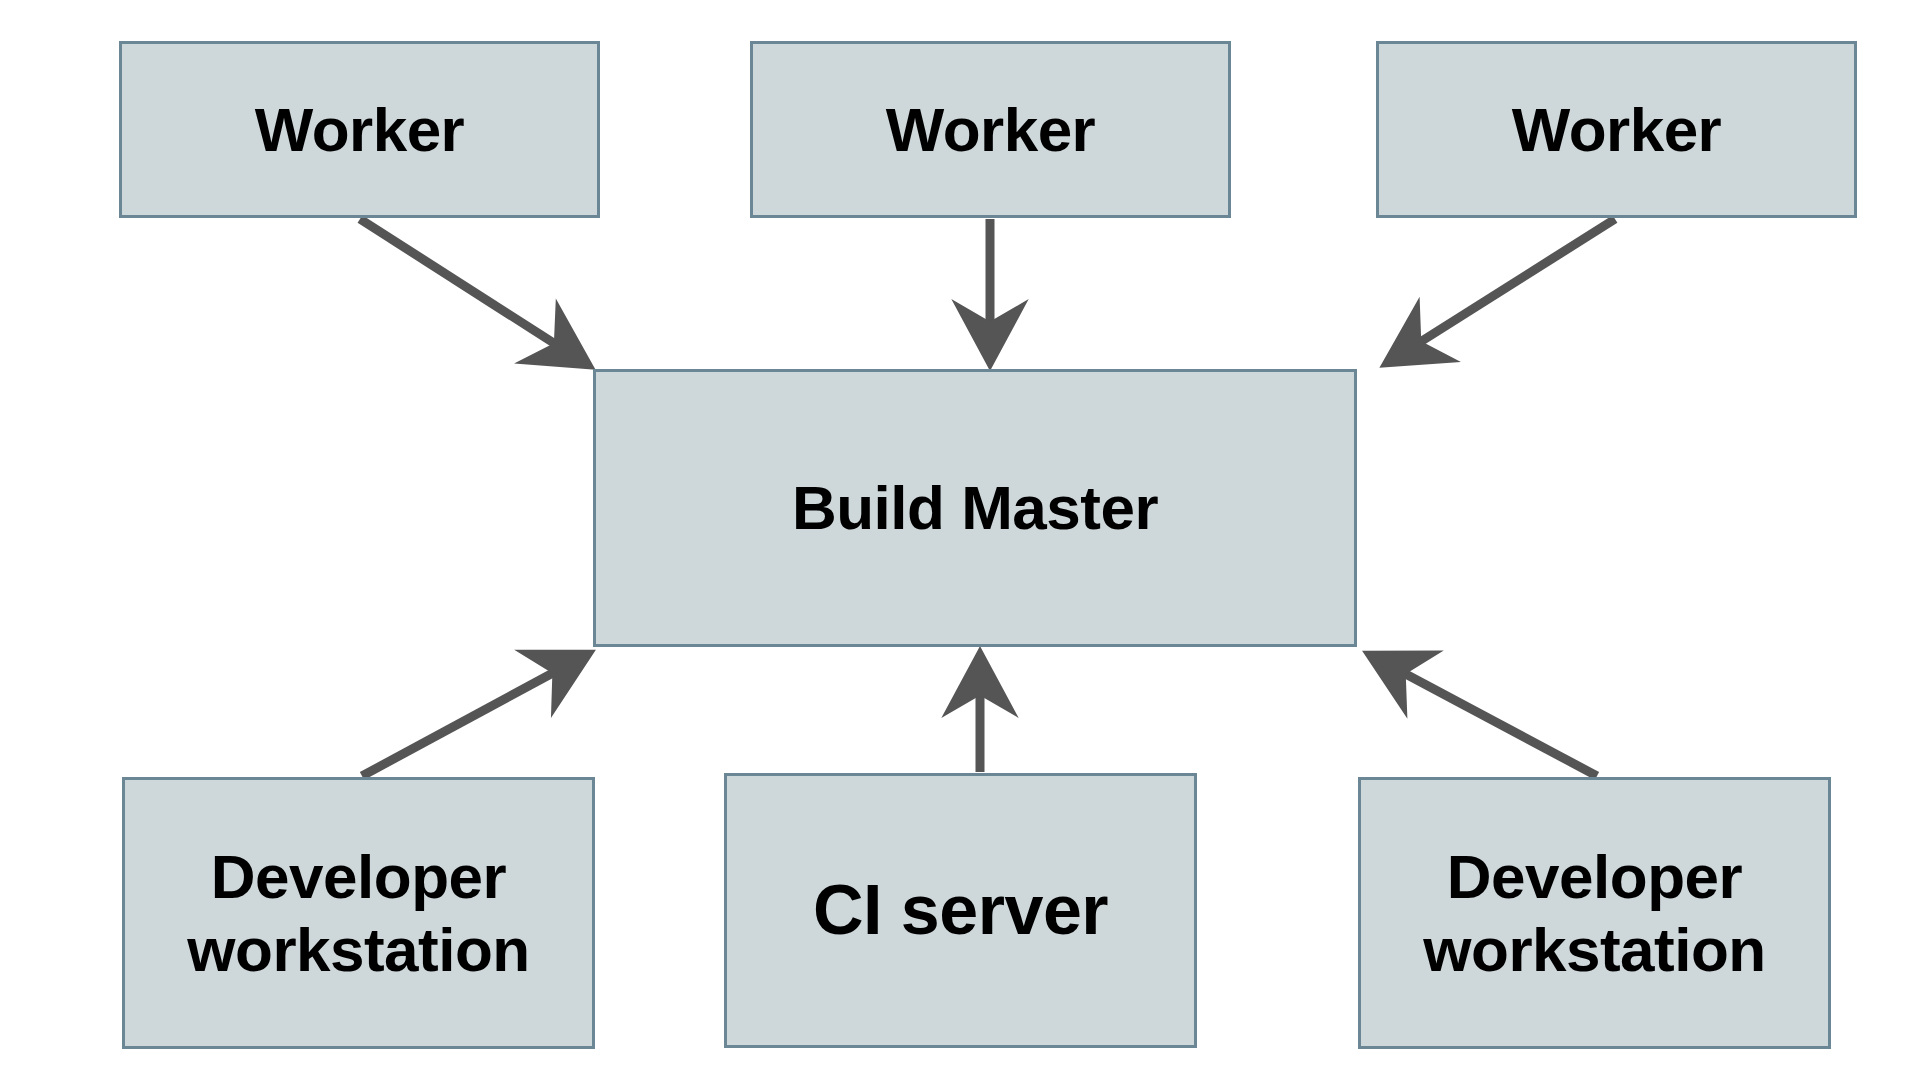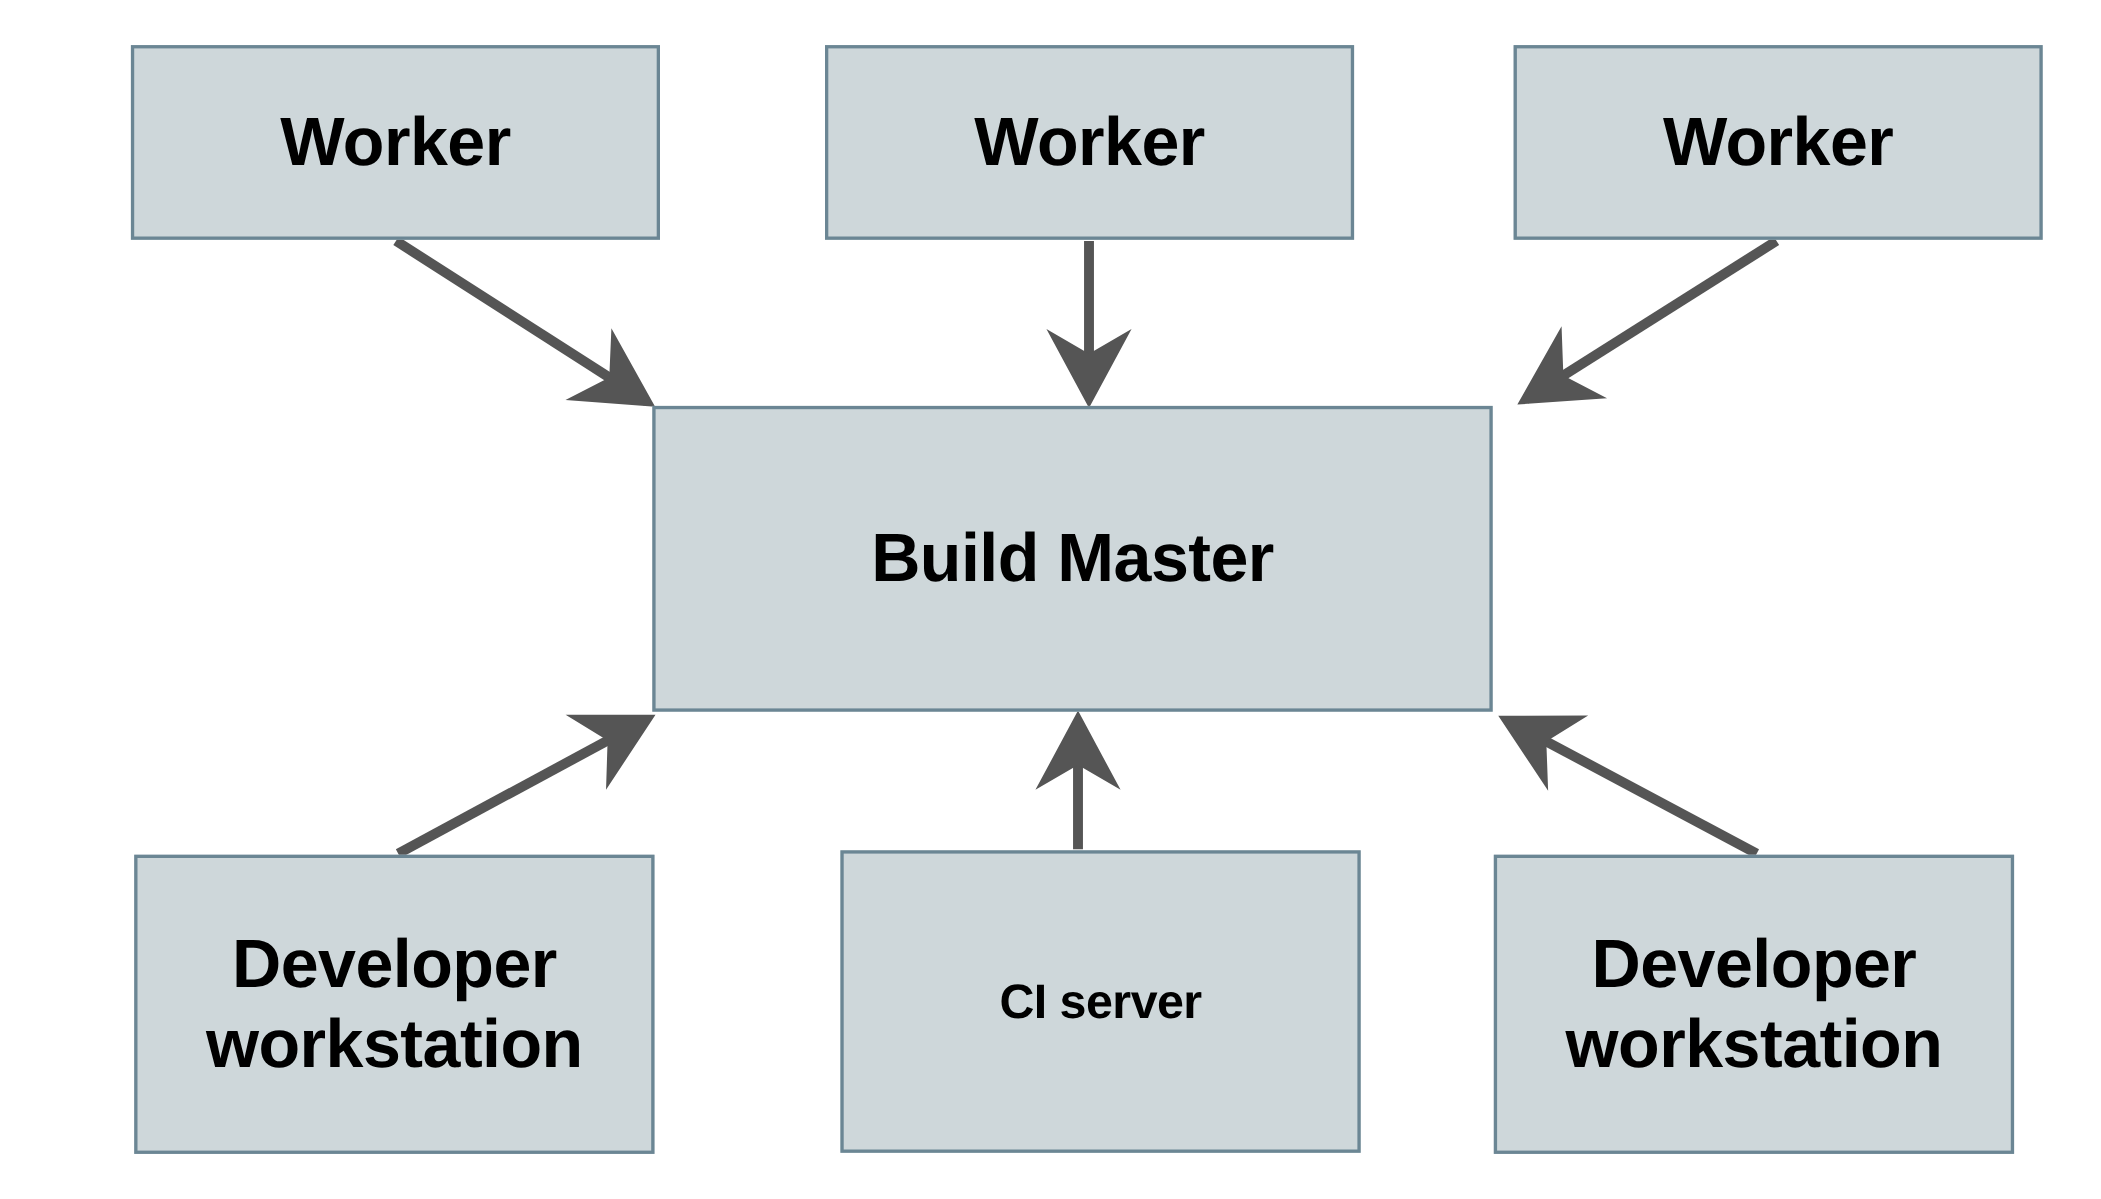--- a/index.html
+++ b/index.html
@@ -47,21 +47,21 @@
     width: 100%;
     padding: 0 8px;
     box-sizing: border-box;
   }
   
   #node-worker-1 { left: 119px;  top: 41px;   width: 481px; height: 177px; font-size: 62px; }
   #node-worker-2 { left: 750px;  top: 41px;   width: 481px; height: 177px; font-size: 62px; }
   #node-worker-3 { left: 1376px; top: 41px;   width: 481px; height: 177px; font-size: 62px; }
   #node-build-master { left: 593px; top: 369px; width: 764px; height: 278px; font-size: 62px; align-items: center; }
   #node-dev-workstation-left  { left: 122px;  top: 777px; width: 473px; height: 272px; font-size: 62px; }
-  #node-ci-server             { left: 764px;  top: 773px; width: 473px; height: 275px; font-size: 44px; }
+  #node-ci-server             { left: 724px;  top: 773px; width: 473px; height: 275px; font-size: 70px; }
   #node-dev-workstation-right { left: 1358px; top: 777px; width: 473px; height: 272px; font-size: 62px; }
 </style>
 </head>
 <body>
 
 <div id="canvas">
 
   <svg id="arrow-layer" viewBox="0 0 1910 1090" width="1910" height="1090" xmlns="http://www.w3.org/2000/svg">
     <defs>
       <marker id="arrowhead" markerWidth="9" markerHeight="9" refX="7.4" refY="4.5" orient="auto" markerUnits="strokeWidth">

